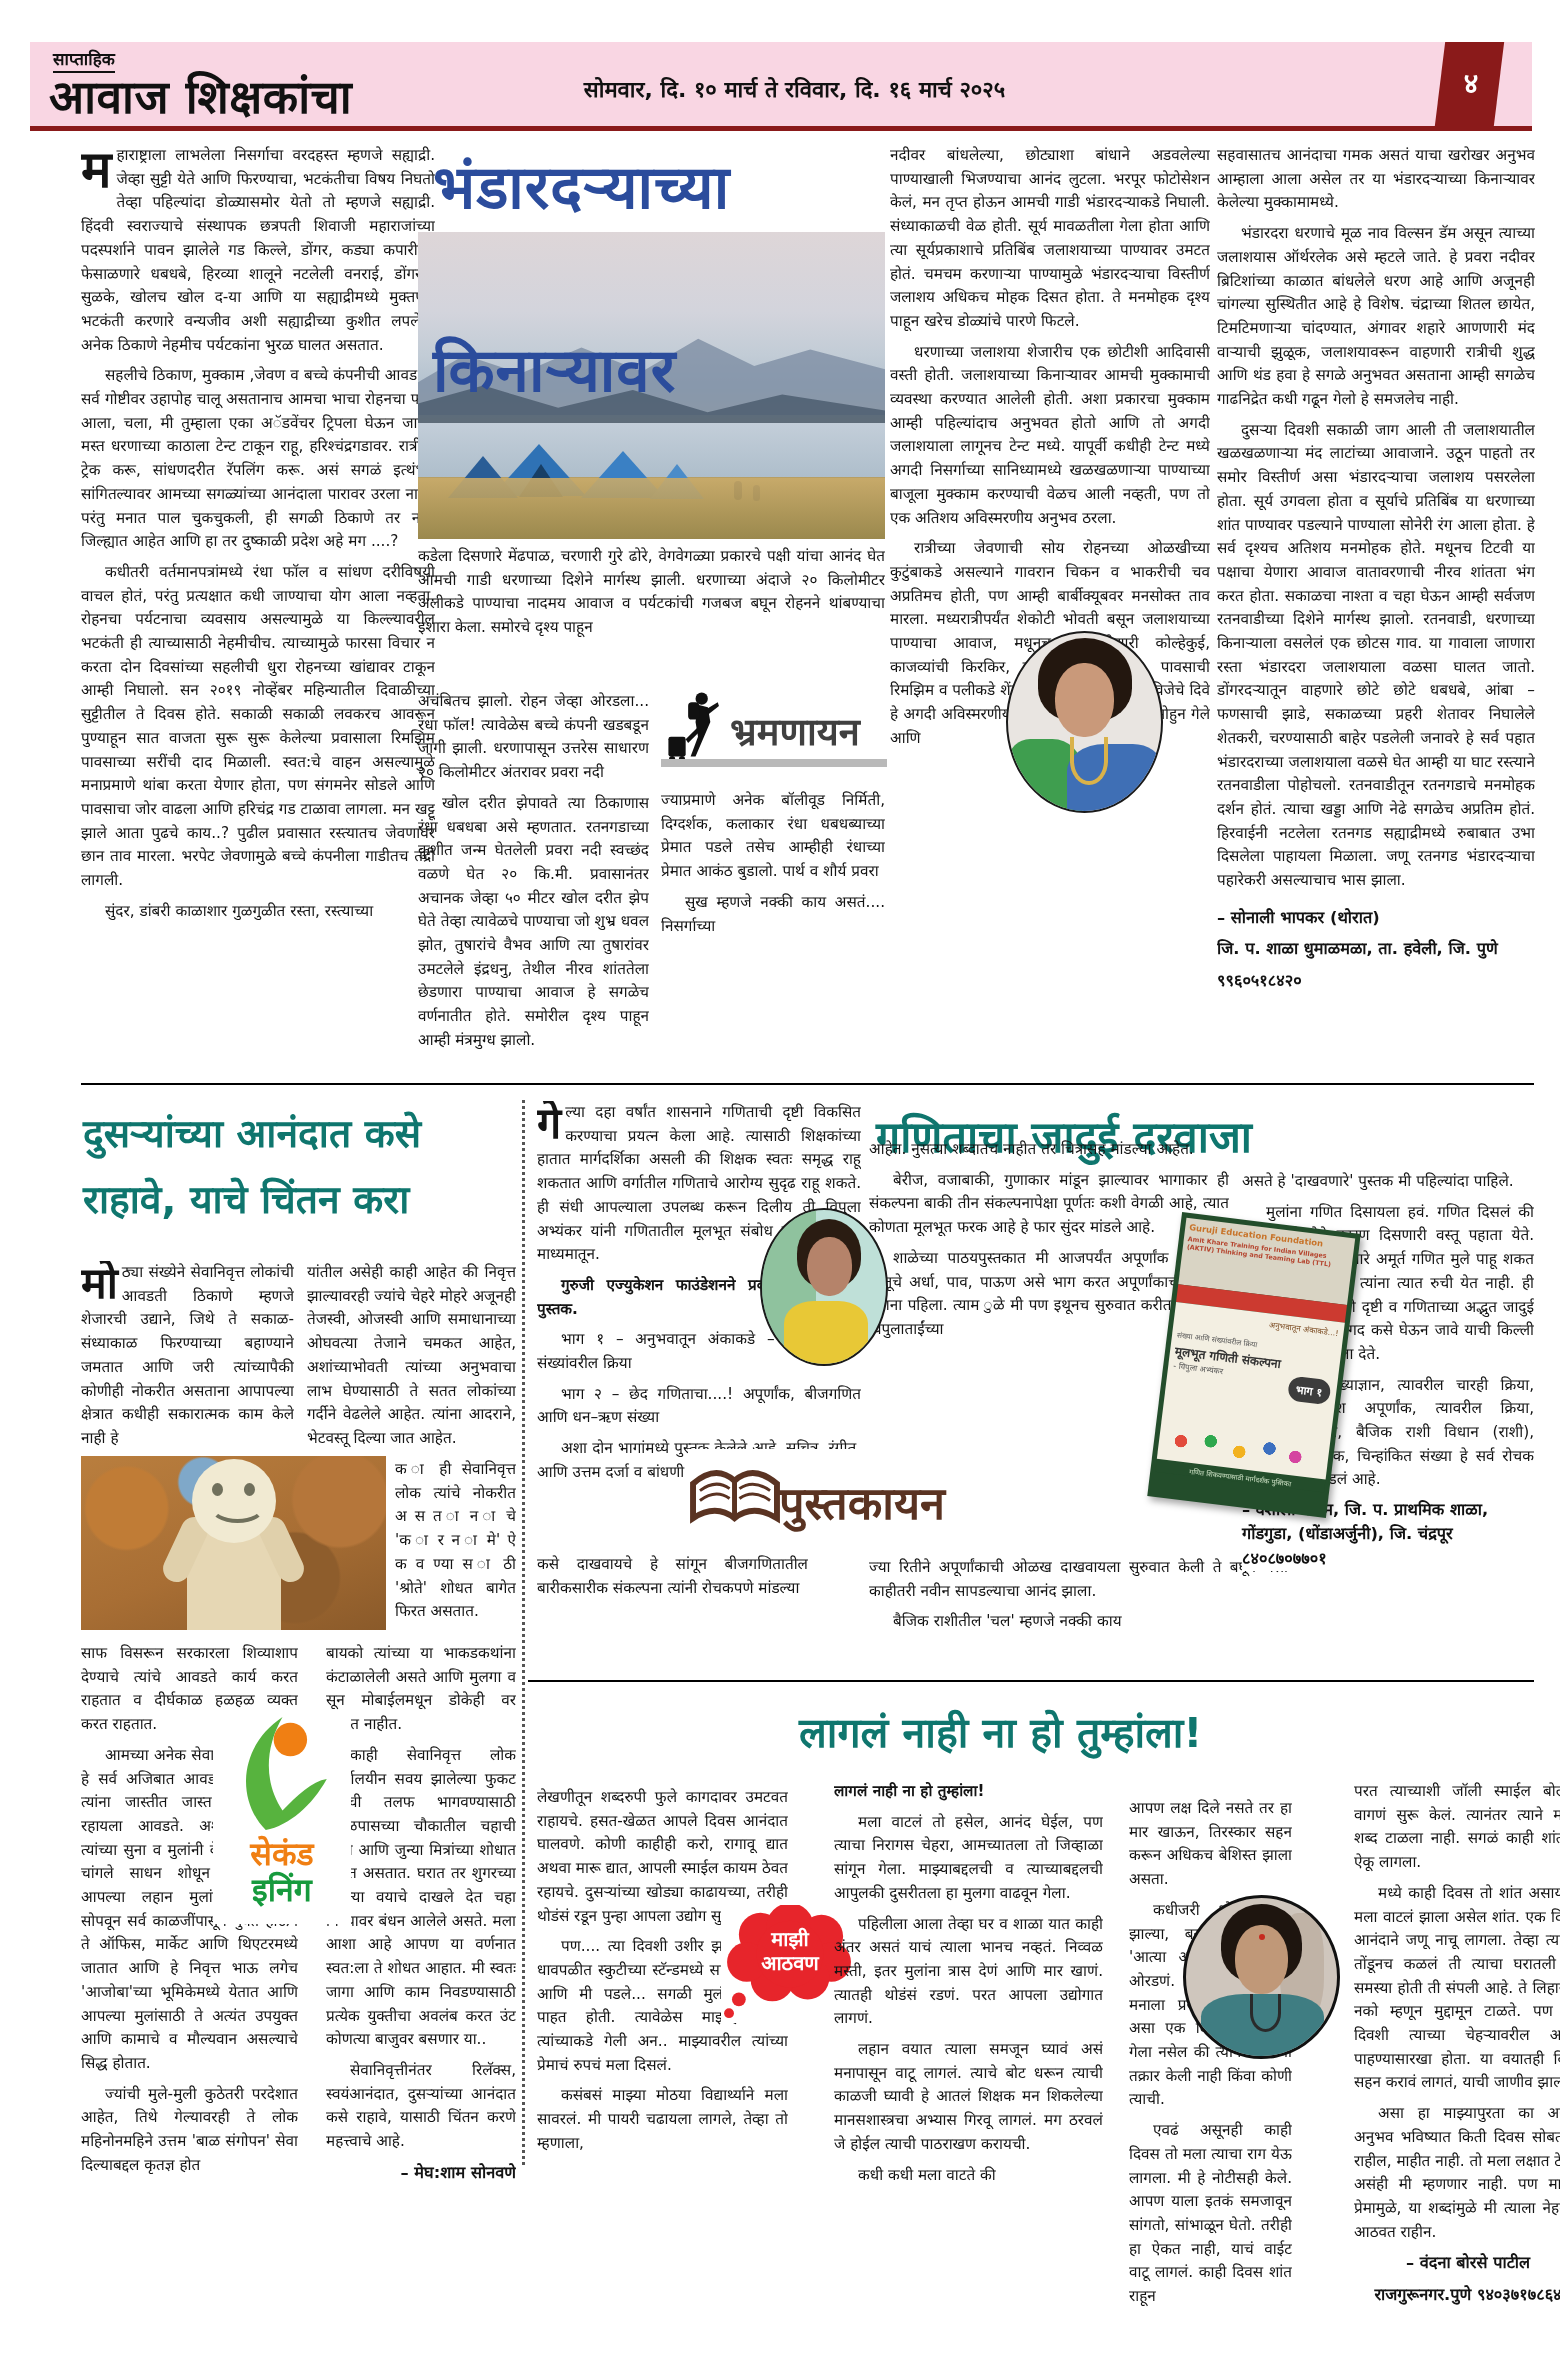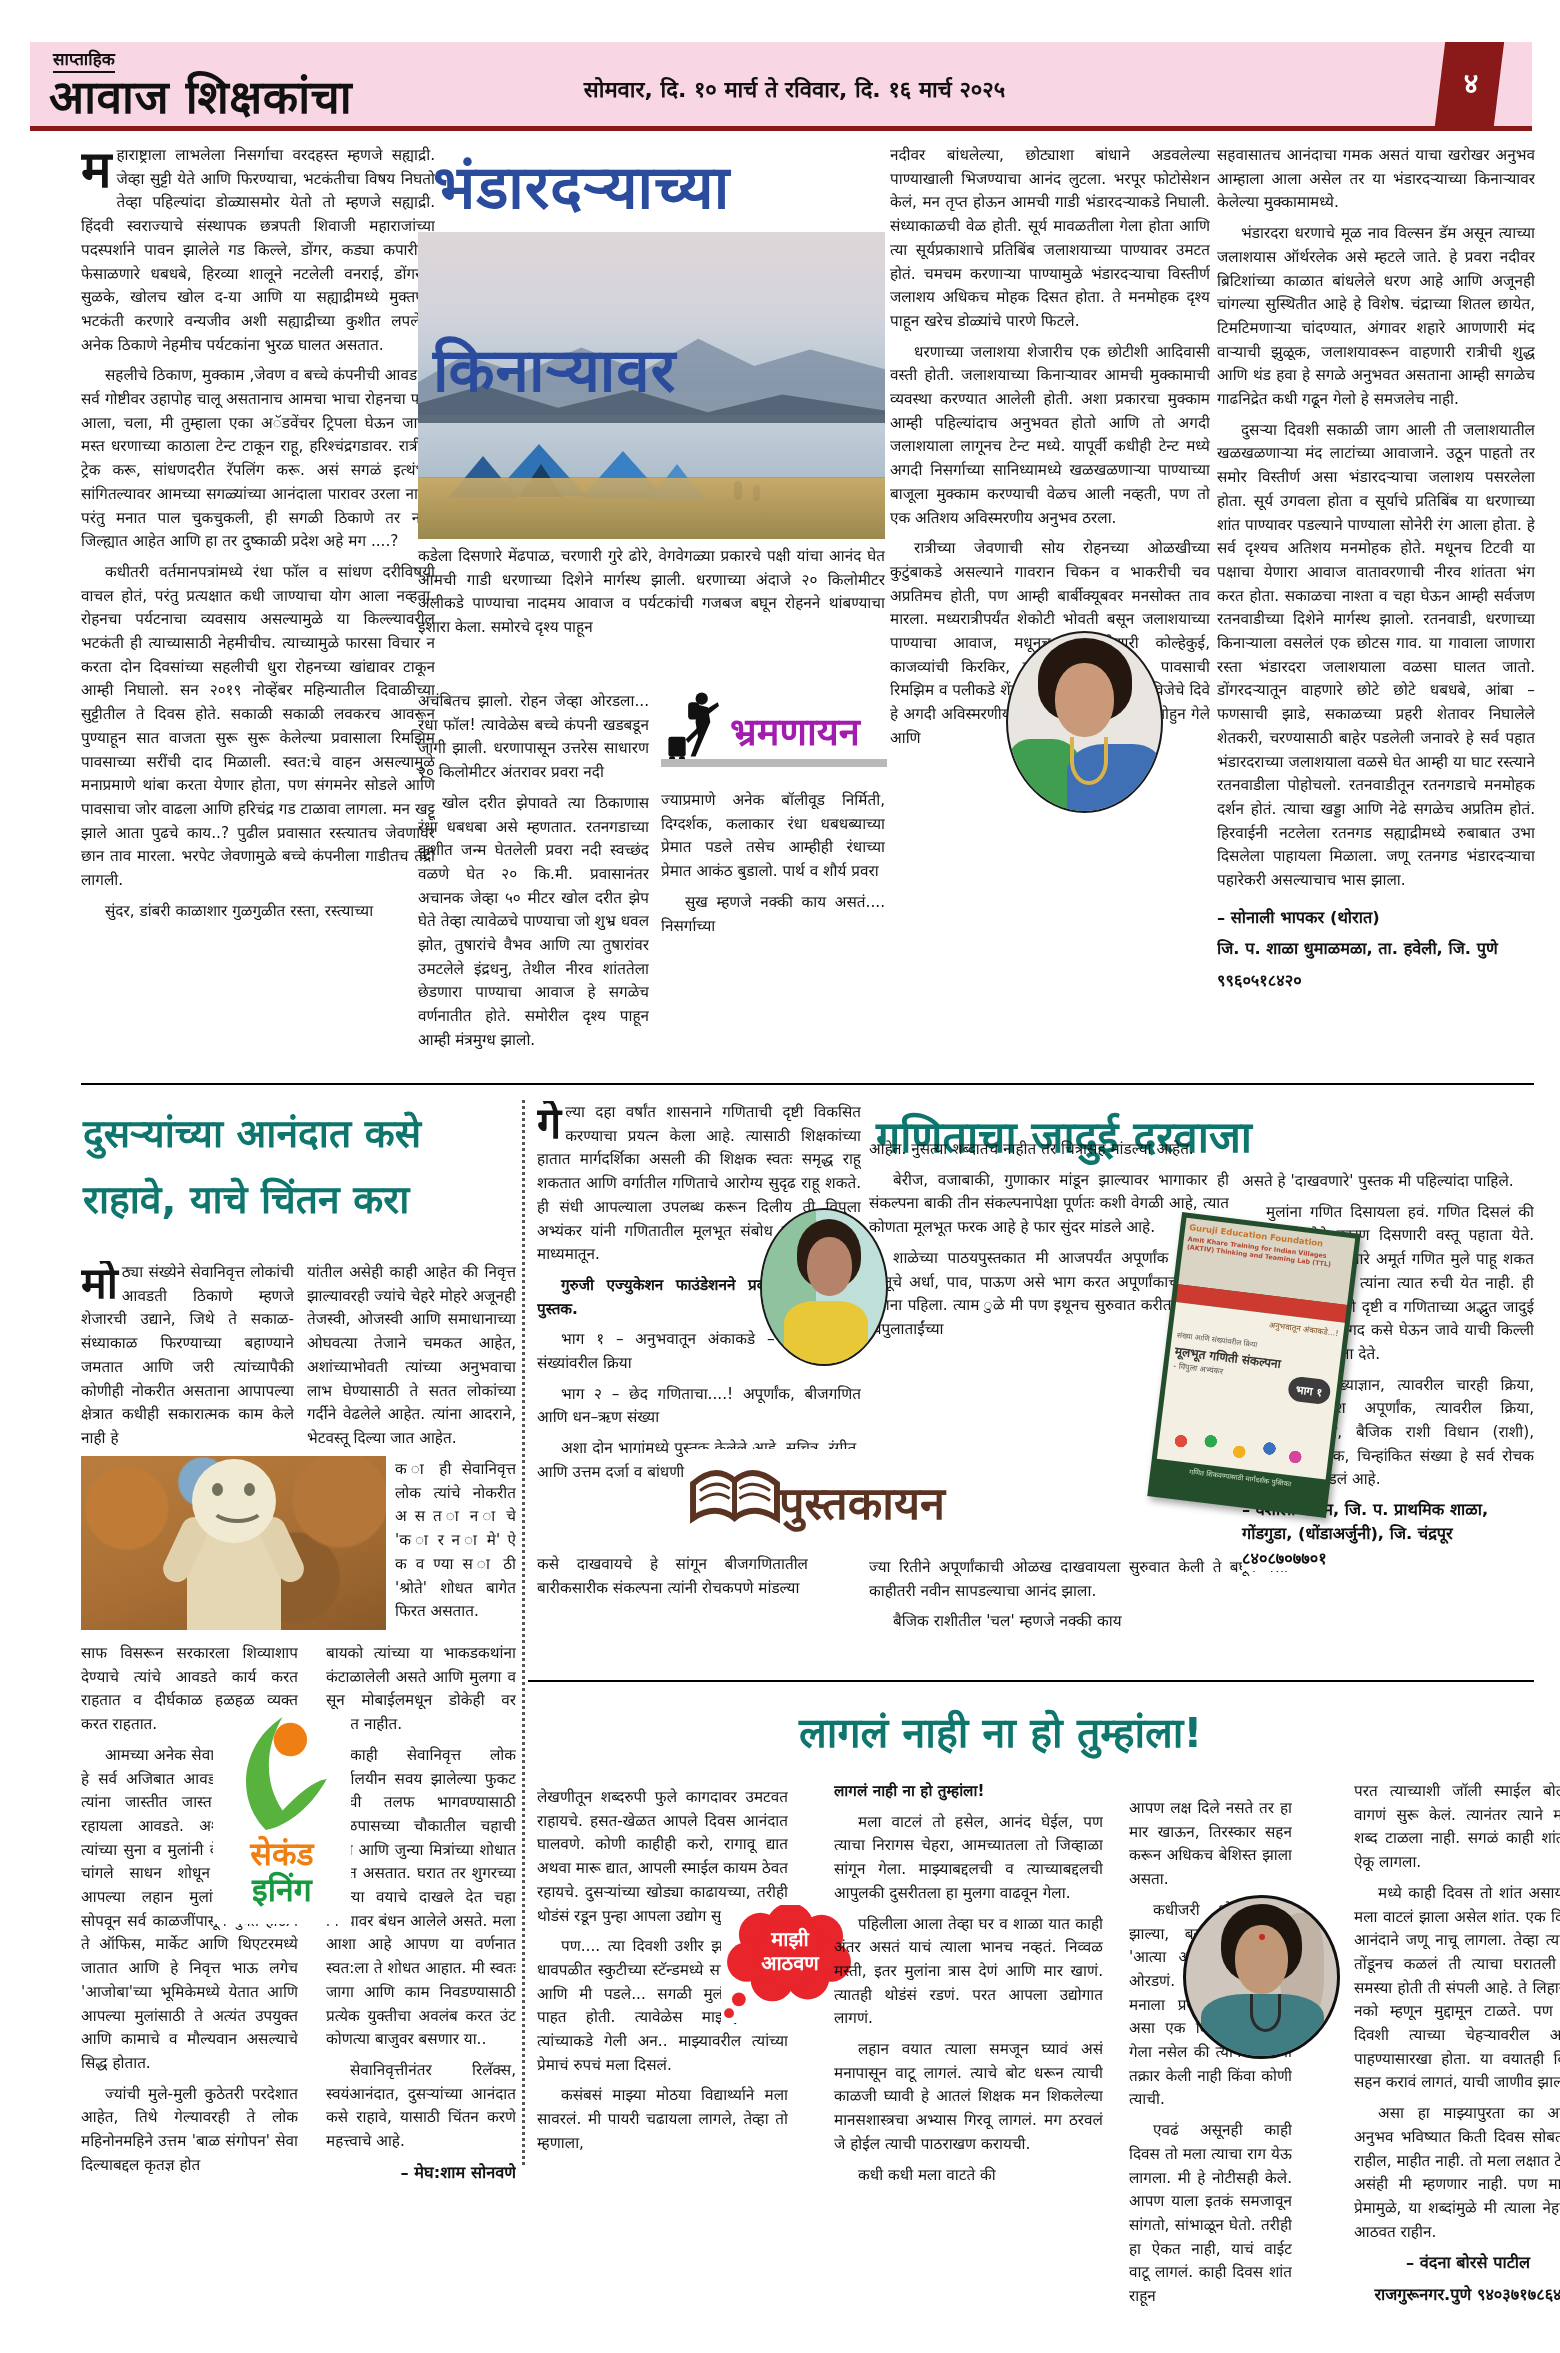--- a/index.html
+++ b/index.html
@@ -10,21 +10,21 @@
   .para p{margin:0 0 7px 0;text-indent:24px;}
   .para p.noindent{text-indent:0;}
   .dropcap{float:left;font-size:51px;line-height:0.9;font-weight:bold;padding:3px 5px 0 0;}
   .dropcap2{float:left;font-size:43px;line-height:0.95;font-weight:bold;padding:2px 4px 0 0;}
   .byline{font-weight:bold;font-size:16.3px;line-height:1.5;text-align:left;}
   .headline-blue{font-weight:bold;color:#2b4c9c;font-size:60px;line-height:1.0;letter-spacing:1px;}
   .headline-black{font-weight:bold;color:#0f766e;}
   .rule{background:#000;}
   .dotted-v{border-left:3.5px dotted #555;}
   .circle-photo{border-radius:50%;overflow:hidden;}
-  .logo-text-green{color:#a21caf;font-weight:bold;}
+  .logo-text-green{color:#404040;font-weight:bold;}
   .white-card{background:#fff;}
 </style>
 </head>
 <body>
 
 <div id="page">
 
   <div class="abs" style="left:30px;top:42px;width:1502px;height:84px;background:#f9d6e3;"></div>
   <div class="abs" style="left:30px;top:126px;width:1502px;height:5px;background:#8a1a1a;"></div>
   <div class="abs" style="left:53px;top:47px;font-size:17px;font-weight:bold;border-bottom:2px solid #111;padding-bottom:1px;">साप्ताहिक</div>

